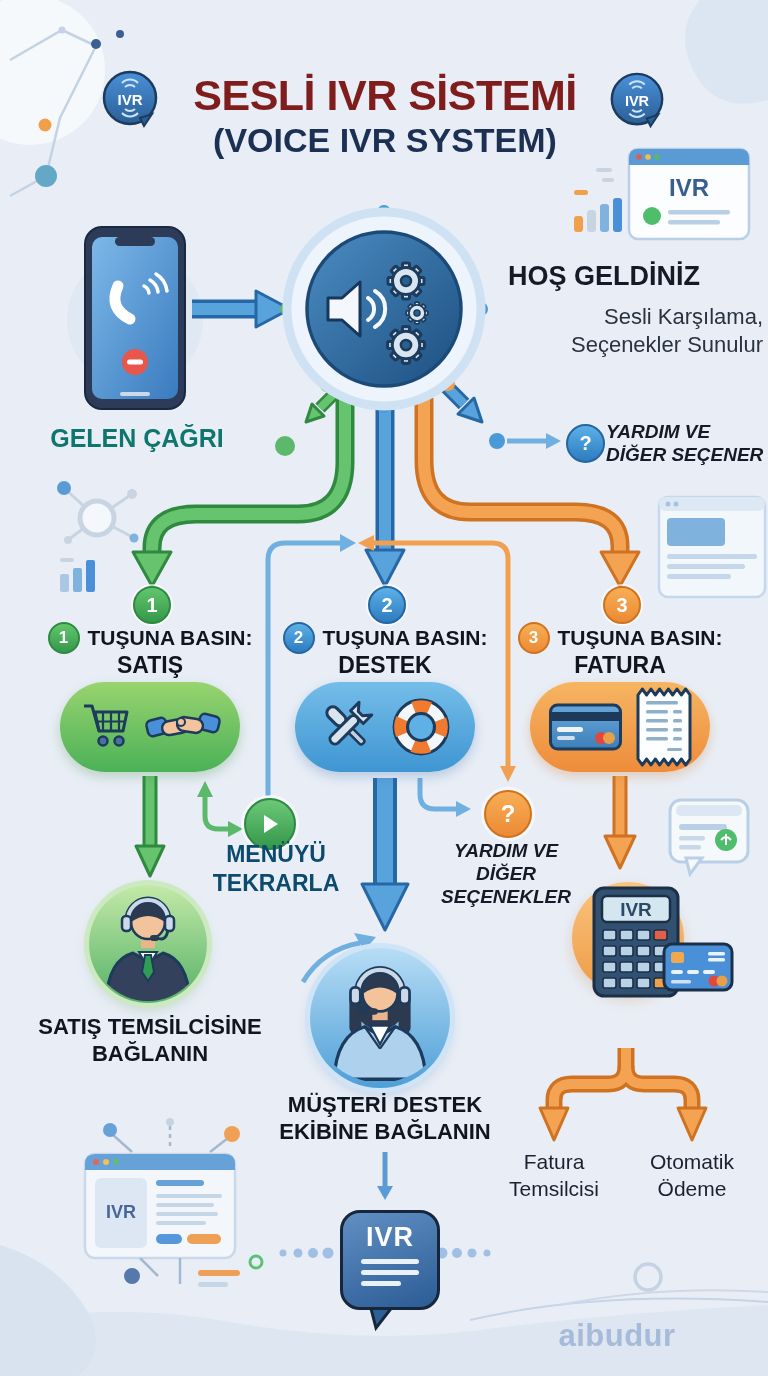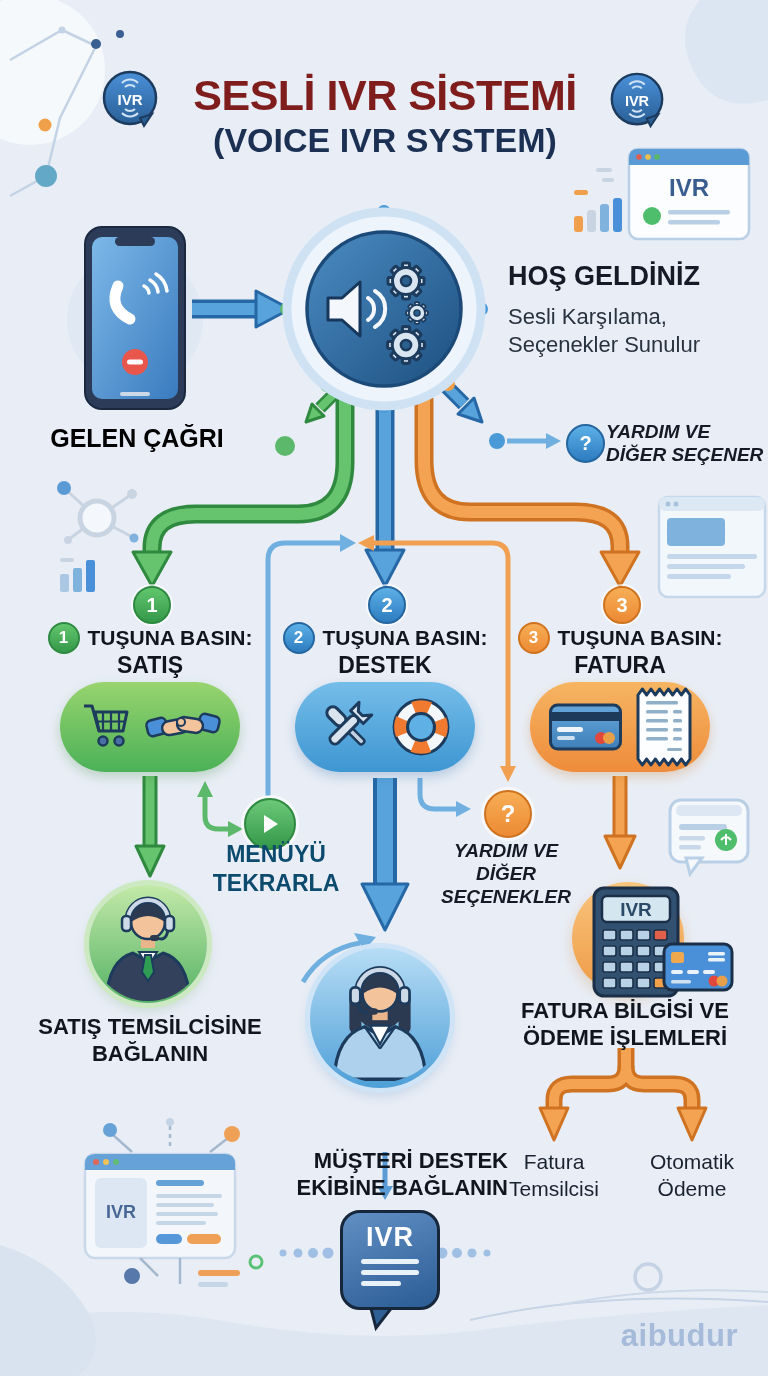--- a/index.html
+++ b/index.html
@@ -3,23 +3,23 @@
 <meta charset="utf-8">
 <style>
   html,body{margin:0;padding:0;background:#e9eef6;}
   .stage{position:relative;width:768px;height:1376px;overflow:hidden;
          font-family:"Liberation Sans",sans-serif;background:#e9eef6;color:#161d29;}
   .abs{position:absolute;}
   svg{display:block;overflow:visible;}
   .ctr{text-align:center;}
   .hdr-title{font-size:43px;font-weight:800;color:#7f1d1d;letter-spacing:-.5px;line-height:1;}
   .hdr-sub{font-size:34px;font-weight:800;color:#1c3054;line-height:1;}
-  .lbl-xl{font-size:25px;font-weight:800;color:#000000;}
+  .lbl-xl{font-size:25px;font-weight:800;color:#0f766e;}
   .menu-h{font-size:27px;font-weight:800;color:#141b26;line-height:1.25;}
-  .menu-d{font-size:22px;font-weight:400;color:#29323f;line-height:1.3;margin-top:9px;}
+  .menu-d{font-size:22px;font-weight:400;color:#29323f;line-height:1.3;margin-top:9px;text-align:right;}
   .help-t{font-size:19px;font-weight:800;color:#141b26;line-height:1.2;font-style:italic;}
   .numcirc{border-radius:50%;color:#fff;font-weight:800;display:flex;align-items:center;justify-content:center;}
   .nc-big{width:34px;height:34px;font-size:20px;box-shadow:0 0 0 2px rgba(255,255,255,.65);}
   .nc-sm{width:28px;height:28px;font-size:17px;flex:0 0 28px;}
   .grn{background:linear-gradient(180deg,#62c66e,#34984a);border:2px solid #2e8a40;}
   .blu{background:linear-gradient(180deg,#5cb0e6,#2d7cc0);border:2px solid #2566a0;}
   .org{background:linear-gradient(180deg,#f7ae56,#ec8a34);border:2px solid #d0731f;}
   .press-row{display:flex;align-items:center;justify-content:center;gap:8px;}
   .press-txt{font-size:21px;font-weight:800;color:#10161f;}
   .press-name{font-size:23px;font-weight:800;color:#10161f;}
@@ -461,21 +461,21 @@
         <path d="M-16,-22 A16,16 0 0 1 16,-22 L16,-18 Q0,-30 -16,-18 Z" fill="#2b3a50"></path>
         <path d="M-20,-20 A20,20 0 0 1 20,-20" stroke="#1d3b5c" stroke-width="7" fill="none"></path>
         <path d="M-20,-20 A20,20 0 0 1 20,-20" stroke="#cdd9e6" stroke-width="4" fill="none"></path>
         <rect x="-27" y="-24" width="9" height="15" rx="4" fill="#cdd9e6" stroke="#1d3b5c" stroke-width="2.5"></rect>
         <rect x="18" y="-24" width="9" height="15" rx="4" fill="#cdd9e6" stroke="#1d3b5c" stroke-width="2.5"></rect>
         <path d="M-20,-10 Q-18,2 -9,-2" stroke="#1d3b5c" stroke-width="3" fill="none"></path>
         <rect x="-11" y="-5" width="9" height="6" rx="3" fill="#2b3a50"></rect>
       </g>
     </svg>
   </div>
-  <div class="abs ctr res-t" style="left:262px;top:1148px;width:246px;text-align:right;">
+  <div class="abs ctr res-t" style="left:262px;top:1092px;width:246px;">
     <span>MÜŞTERİ DESTEK</span><br>
     <span>EKİBİNE BAĞLANIN</span>
   </div>
 
   <div class="abs avatar av-o" style="left:572px;top:882px;width:112px;height:112px;"></div>
   <svg class="abs" style="left:576px;top:884px;" width="160" height="122" viewBox="0 0 160 122">
     <rect x="18" y="4" width="84" height="108" rx="10" fill="#32506f" stroke="#1b3048" stroke-width="3"></rect>
     <rect x="26" y="12" width="68" height="26" rx="5" fill="#d4e6f0" stroke="#1b3048" stroke-width="2.5"></rect>
     <text x="60" y="32" text-anchor="middle" font-size="19" font-weight="bold" fill="#2b4a68" font-family="Liberation Sans, sans-serif">IVR</text>
     <g fill="#b9d2e6" stroke="#1b3048" stroke-width="1.6">
@@ -502,24 +502,20 @@
       <rect x="132" y="68" width="17" height="3.5" rx="1.5" fill="#eaf2fa"></rect>
       <rect x="132" y="74" width="17" height="3.5" rx="1.5" fill="#eaf2fa"></rect>
       <rect x="95" y="86" width="12" height="4" rx="2" fill="#eaf2fa"></rect>
         <rect x="111" y="86" width="12" height="4" rx="2" fill="#eaf2fa"></rect>
       <rect x="127" y="86" width="12" height="4" rx="2" fill="#eaf2fa"></rect>
       <rect x="95" y="96" width="20" height="3.5" rx="1.5" fill="#cfe0f0"></rect>
       <circle cx="138" cy="97" r="5.5" fill="#e0483e"></circle>
         <circle cx="146" cy="97" r="5.5" fill="#f0a043" opacity=".95"></circle>
     </g>
   </svg>
-  <div class="abs ctr res-t" style="left:502px;top:998px;width:246px;">
-    <span>FATURA BİLGİSİ VE</span><br>
-    <span>ÖDEME İŞLEMLERİ</span>
-  </div>
 
   <div class="abs ctr fork-lbl" style="left:490px;top:1148px;width:128px;">
     <span>Fatura</span><br>
     <span>Temsilcisi</span>
   </div>
   <div class="abs ctr fork-lbl" style="left:628px;top:1148px;width:128px;">
     <span>Otomatik</span><br>
     <span>Ödeme</span>
   </div>
 
@@ -555,15 +551,15 @@
     <rect x="86" y="122" width="26" height="10" rx="5" fill="#4a90d8"></rect>
     <rect x="117" y="122" width="34" height="10" rx="5" fill="#f09a4a"></rect>
     <line x1="70" y1="146" x2="88" y2="164" stroke="#9fb4cc" stroke-width="2.5"></line>
     <line x1="110" y1="146" x2="110" y2="172" stroke="#9fb4cc" stroke-width="2.5"></line>
     <circle cx="62" cy="164" r="8" fill="#4a6fa5"></circle>
     <rect x="128" y="158" width="42" height="6" rx="3" fill="#f09a4a"></rect>
     <rect x="128" y="170" width="30" height="5" rx="2.5" fill="#c3d4e6"></rect>
     <circle cx="186" cy="150" r="6" fill="none" stroke="#4fbe6c" stroke-width="3"></circle>
   </svg>
 
-  <div class="abs watermark" style="left:528px;top:1318px;width:210px;text-align:right;">aibudur</div>
+  <div class="abs watermark" style="left:512px;top:1318px;width:210px;text-align:center;">aibudur</div>
 
 </div>
 
 </body></html>

